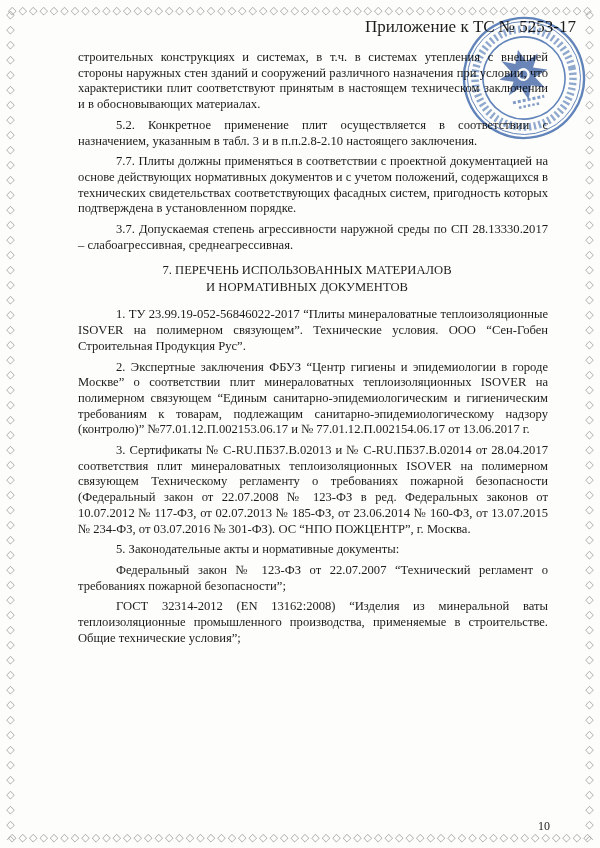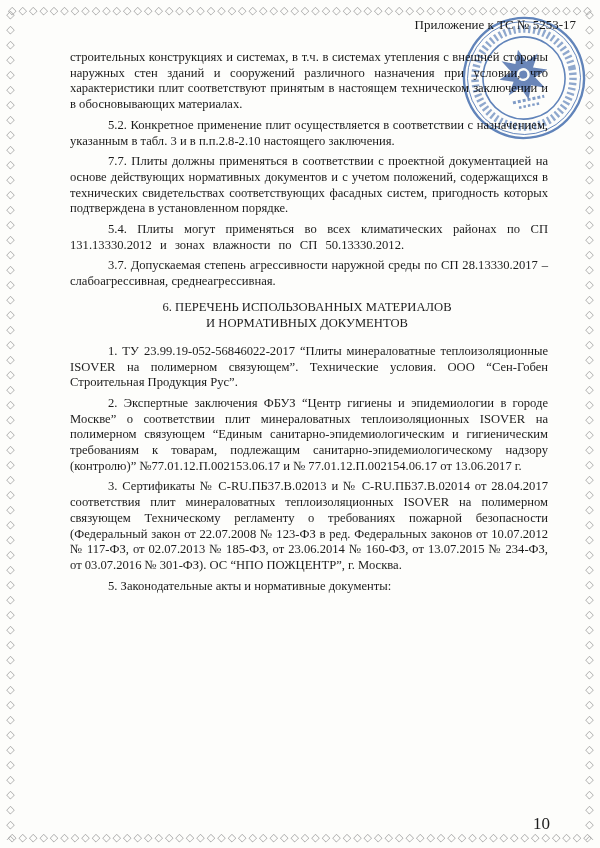--- a/index.html
+++ b/index.html
@@ -31,53 +31,53 @@
     writing-mode: vertical-rl; text-orientation: upright;
     white-space: nowrap; line-height: 13px;
   }
   .pattern.left { left: 4px; }
   .pattern.right { right: 4px; }
 
   .annex {
     position: absolute;
     top: 17px;
     right: 24px;
-    font-size: 13px;
+    font-size: 17px;
     text-align: right;
   }
 
   .doc {
     position: absolute;
     top: 50px;
     left: 66px;
     right: 52px;
     font-size: 12.6px;
     line-height: 15.7px;
     hyphens: auto;
   }
   .doc p {
-    margin: 0 0 5px 4px;
+    margin: 0 0 5px 12px;
     text-align: justify;
     text-indent: 38px;
   }
   .doc p.cont { text-indent: 0; }
   .doc p.sparse { word-spacing: 5px; }
   .heading {
     font-size: 12.6px;
     font-weight: normal;
     text-align: center;
     margin: 9px 0 12px 0;
     line-height: 16.5px;
   }
 
   .page-number {
     position: absolute;
     bottom: 14px;
     right: 50px;
-    font-size: 17px;
+    font-size: 12px;
   }
 
   .stamp {
     position: absolute;
     top: 12px;
     right: 10px;
     width: 132px;
     height: 132px;
     opacity: 0.78;
     transform: rotate(-12deg);
@@ -94,32 +94,33 @@
   <div class="pattern h bottom">◇◇◇◇◇◇◇◇◇◇◇◇◇◇◇◇◇◇◇◇◇◇◇◇◇◇◇◇◇◇◇◇◇◇◇◇◇◇◇◇◇◇◇◇◇◇◇◇◇◇◇◇◇◇◇◇◇◇◇◇◇◇◇◇◇◇◇◇◇◇◇◇◇◇◇◇◇◇◇◇◇◇◇◇◇◇◇◇◇◇◇◇◇◇◇◇◇◇◇◇◇◇◇◇◇◇◇◇◇◇◇◇◇◇◇◇◇◇◇◇◇◇◇◇◇◇◇◇◇◇◇◇◇◇◇◇◇◇◇◇◇◇◇◇◇◇◇◇◇◇◇◇◇◇◇◇◇◇◇◇◇◇◇◇◇◇◇◇◇◇◇◇◇◇◇◇◇◇◇◇◇◇◇◇◇◇◇◇◇◇◇◇◇◇◇◇◇◇◇◇◇◇◇◇◇◇◇◇◇◇◇◇◇◇◇◇◇◇◇◇</div>
   <div class="pattern v left">◇◇◇◇◇◇◇◇◇◇◇◇◇◇◇◇◇◇◇◇◇◇◇◇◇◇◇◇◇◇◇◇◇◇◇◇◇◇◇◇◇◇◇◇◇◇◇◇◇◇◇◇◇◇◇◇◇◇◇◇◇◇◇◇◇◇◇◇◇◇◇◇◇◇◇◇◇◇◇◇◇◇◇◇◇◇◇◇◇◇◇◇◇◇◇◇◇◇◇◇◇◇◇◇◇◇◇◇◇◇◇◇◇◇◇◇◇◇◇◇◇◇◇◇◇◇◇◇◇◇◇◇◇◇◇◇◇◇◇◇◇◇◇◇◇◇◇◇◇◇◇◇◇◇◇◇◇◇◇◇◇◇◇◇◇◇◇◇◇◇◇◇◇◇◇◇◇◇◇◇◇◇◇◇◇◇◇◇◇◇◇◇◇◇◇◇◇◇◇◇◇◇◇◇◇◇◇◇◇◇◇◇◇◇◇◇◇◇◇◇</div>
   <div class="pattern v right">◇◇◇◇◇◇◇◇◇◇◇◇◇◇◇◇◇◇◇◇◇◇◇◇◇◇◇◇◇◇◇◇◇◇◇◇◇◇◇◇◇◇◇◇◇◇◇◇◇◇◇◇◇◇◇◇◇◇◇◇◇◇◇◇◇◇◇◇◇◇◇◇◇◇◇◇◇◇◇◇◇◇◇◇◇◇◇◇◇◇◇◇◇◇◇◇◇◇◇◇◇◇◇◇◇◇◇◇◇◇◇◇◇◇◇◇◇◇◇◇◇◇◇◇◇◇◇◇◇◇◇◇◇◇◇◇◇◇◇◇◇◇◇◇◇◇◇◇◇◇◇◇◇◇◇◇◇◇◇◇◇◇◇◇◇◇◇◇◇◇◇◇◇◇◇◇◇◇◇◇◇◇◇◇◇◇◇◇◇◇◇◇◇◇◇◇◇◇◇◇◇◇◇◇◇◇◇◇◇◇◇◇◇◇◇◇◇◇◇◇</div>
 
   <div class="annex">Приложение к ТС № 5253-17</div>
 
   <div class="doc">
     <p class="cont">строительных конструкциях и системах, в т.ч. в системах утепления с внешней стороны наружных стен зданий и сооружений различного назначения при условии, что характеристики плит соответствуют принятым в настоящем техническом заключении и в обосновывающих материалах.</p>
     <p>5.2. Конкретное применение плит осуществляется в соответствии с назначением, указанным в табл. 3 и в п.п.2.8-2.10 настоящего заключения.</p>
     <p>7.7. Плиты должны применяться в соответствии с проектной документацией на основе действующих нормативных документов и с учетом положений, содержащихся в технических свидетельствах соответствующих фасадных систем, пригодность которых подтверждена в установленном порядке.</p>
-    <p class="sparse">5.4. Плиты могут применяться во всех климатических районах по СП 131.13330.2012 и зонах влажности по СП 50.13330.2012.</p>
     <p>3.7. Допускаемая степень агрессивности наружной среды по СП 28.13330.2017 – слабоагрессивная, среднеагрессивная.</p>
 
     <h2 class="heading">
-      <span>6. ПЕРЕЧЕНЬ ИСПОЛЬЗОВАННЫХ МАТЕРИАЛОВ</span><br>
+      <span>7. ПЕРЕЧЕНЬ ИСПОЛЬЗОВАННЫХ МАТЕРИАЛОВ</span><br>
       <span>И НОРМАТИВНЫХ ДОКУМЕНТОВ</span>
     </h2>
 
     <p>1. ТУ 23.99.19-052-56846022-2017 “Плиты минераловатные теплоизоляционные ISOVER на полимерном связующем”. Технические условия. ООО “Сен-Гобен Строительная Продукция Рус”.</p>
     <p>2. Экспертные заключения ФБУЗ “Центр гигиены и эпидемиологии в городе Москве” о соответствии плит минераловатных теплоизоляционных ISOVER на полимерном связующем “Единым санитарно-эпидемиологическим и гигиеническим требованиям к товарам, подлежащим санитарно-эпидемиологическому надзору (контролю)” №77.01.12.П.002153.06.17 и № 77.01.12.П.002154.06.17 от 13.06.2017 г.</p>
     <p>3. Сертификаты № С-RU.ПБ37.В.02013 и № С-RU.ПБ37.В.02014 от 28.04.2017 соответствия плит минераловатных теплоизоляционных ISOVER на полимерном связующем Техническому регламенту о требованиях пожарной безопасности (Федеральный закон от 22.07.2008 № 123-ФЗ в ред. Федеральных законов от 10.07.2012 № 117-ФЗ, от 02.07.2013 № 185-ФЗ, от 23.06.2014 № 160-ФЗ, от 13.07.2015 № 234-ФЗ, от 03.07.2016 № 301-ФЗ).  ОС “НПО ПОЖЦЕНТР”, г. Москва.</p>
     <p>5. Законодательные акты и нормативные документы:</p>
+    <p>Федеральный закон № 123-ФЗ от 22.07.2007 “Технический регламент о требованиях пожарной безопасности”;</p>
+    <p>ГОСТ 32314-2012 (EN 13162:2008) “Изделия из минеральной ваты теплоизоляционные промышленного производства, применяемые в строительстве. Общие технические условия”;</p>
   </div>
 
   <div class="page-number">10</div>
 
   <svg class="stamp" viewBox="0 0 132 132" xmlns="http://www.w3.org/2000/svg" aria-hidden="true">
     <g fill="none" stroke="#3562ab">
       <circle cx="66" cy="66" r="60" stroke-width="2.4"></circle>
       <circle cx="66" cy="66" r="56.5" stroke-width="0.9"></circle>
       <circle cx="66" cy="66" r="41" stroke-width="1.6"></circle>
 

